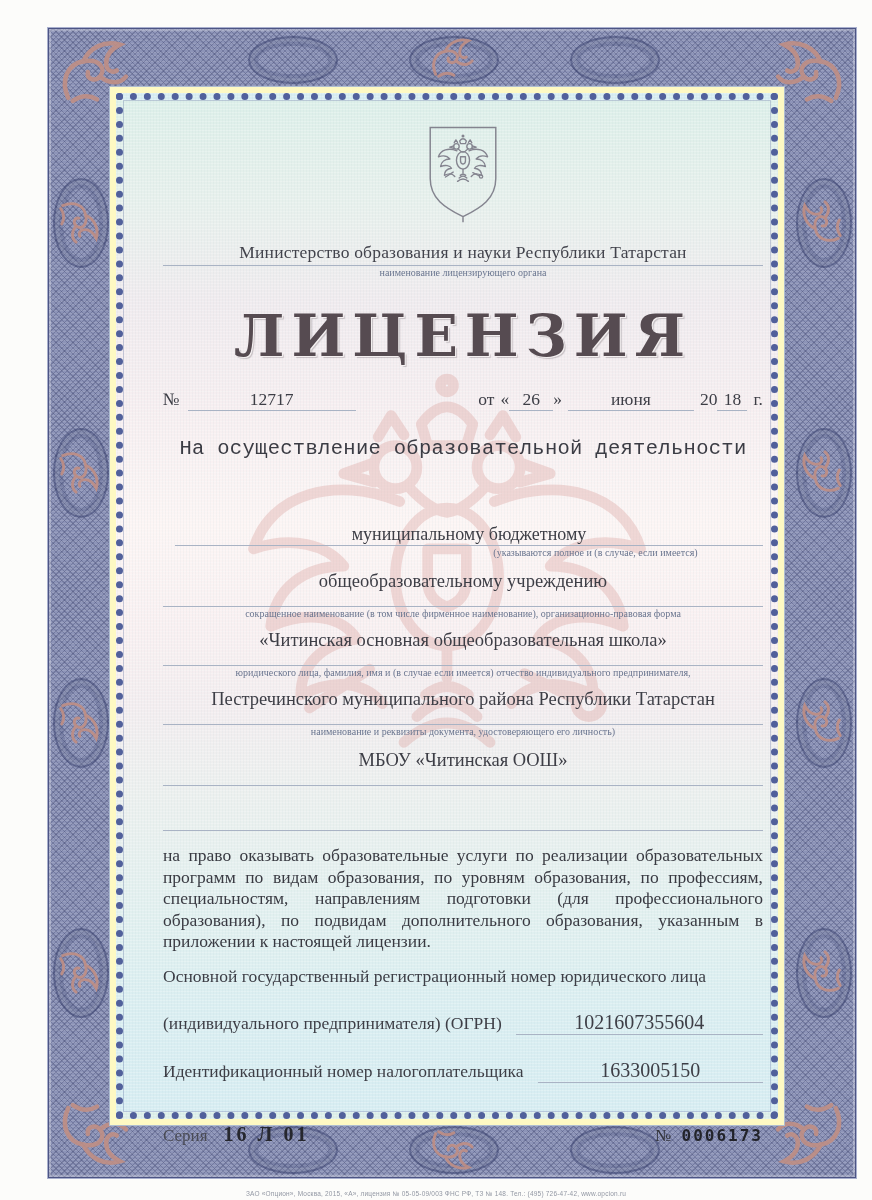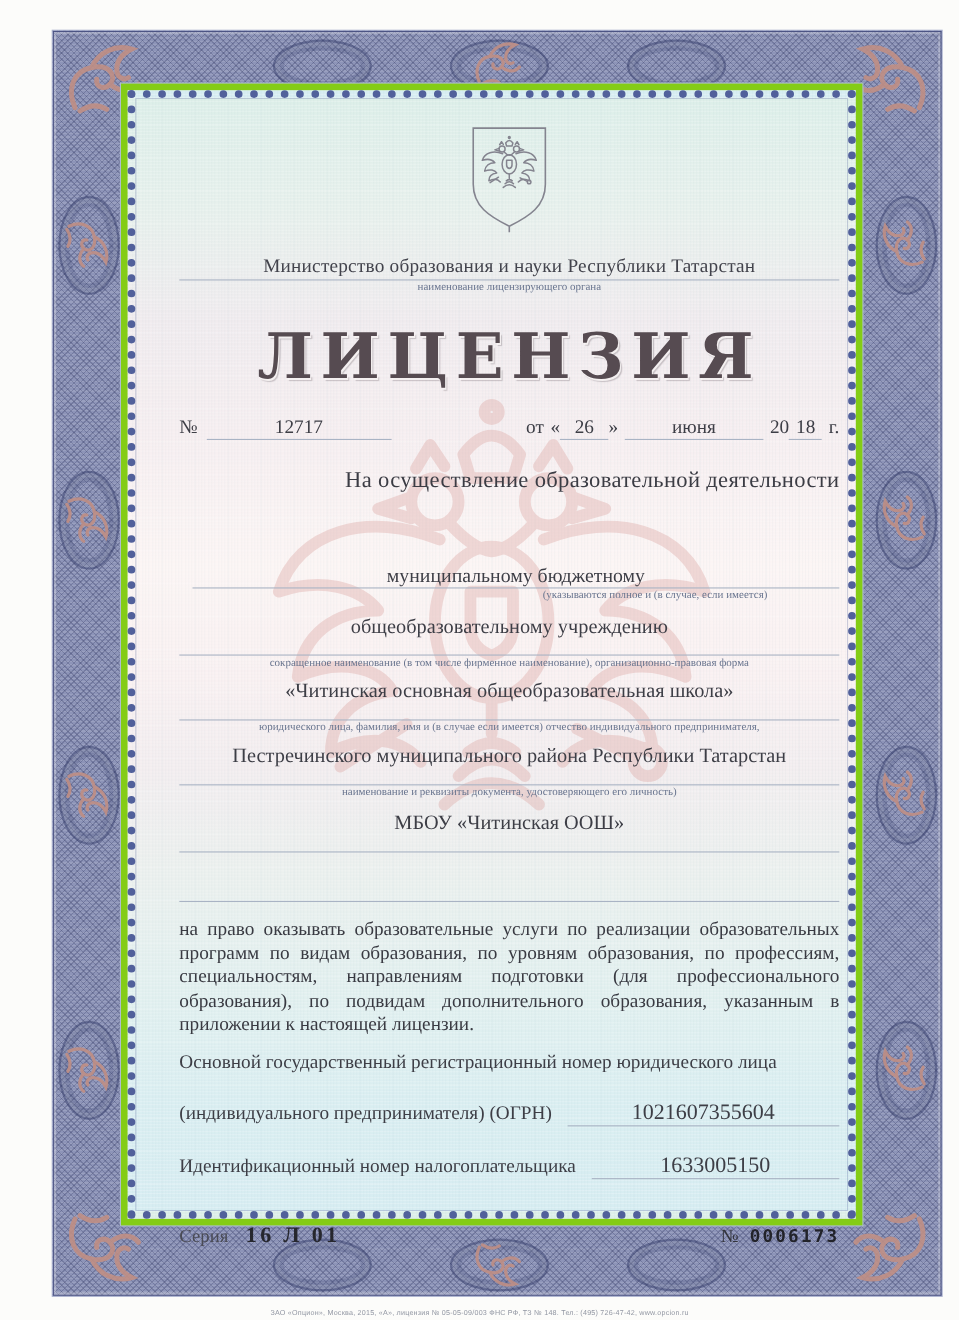--- a/index.html
+++ b/index.html
@@ -20,22 +20,22 @@
     box-shadow: inset 0 0 0 1px #4c5484, inset 0 0 0 3px rgba(255,255,255,.28), 0 0 0 1px #a9b0ce;
   }
   .ring{position:absolute;border:2px solid rgba(52,60,105,.50);border-radius:50%;
     box-shadow:inset 0 0 0 4px rgba(255,255,255,.10), inset 0 0 0 8px rgba(52,60,105,.22);}
   .ringv{width:52px;height:86px;}
   .ringh{width:86px;height:44px;}
   .orn{position:absolute;color:#c08f85;opacity:.9;}
   .orn svg{display:block;}
   
   .paperwrap{
-    position:absolute;left:110px;top:76px;width:674px;height:1038px;
-    background:#84cc16;box-shadow:0 0 0 1px #aebdd0;
+    position:absolute;left:110px;top:87px;width:674px;height:1038px;
+    background:#fef9c3;box-shadow:0 0 0 1px #aebdd0;
   }
   .paper{
     position:absolute;inset:6px;
     border:7px dotted #51609b;
     background-image:
       repeating-linear-gradient(90deg, rgba(150,185,195,.07) 0 1px, transparent 1px 3px),
       repeating-linear-gradient(0deg, rgba(255,255,255,.22) 0 1px, transparent 1px 3px),
       linear-gradient(180deg,
         #ddefe9 0%, #e7f0ec 10%, #f0ebee 20%, #f6eef0 30%, #fcf5f4 42%,
         #f9f0f1 52%, #f3edef 60%, #ebf0ee 70%, #e2f0ef 80%, #daeef1 90%, #d7edf2 100%);
@@ -61,21 +61,21 @@
     text-shadow:1px 1px 0 rgba(252,248,248,.85), 2px 2px 1px rgba(86,75,81,.28);
   }
   .numrow{display:flex;align-items:baseline;margin-top:20px;font-size:17.5px;}
   .fld{display:inline-block;border-bottom:1px solid #a9b3c4;text-align:center;}
   .numrow .num{width:168px;margin-left:8px;}
   .numrow .sp{flex:1;}
   .numrow .day{width:44px;}
   .numrow .mon{width:126px;}
   .numrow .yr{width:30px;}
   .numrow .gap{display:inline-block;width:6px;}
-  .subtitle{margin-top:26px;text-align:right;font-size:20.5px;letter-spacing:.3px;color:#3b3c44;}
+  .subtitle{margin-top:26px;text-align:center;font-size:20.5px;letter-spacing:.3px;color:#3b3c44;font-family:Liberation Mono, monospace;}
   .grantrow{display:flex;align-items:baseline;margin-top:64px;font-size:17.5px;}
   .grantrow .lbl{white-space:nowrap;}
   .grantrow .fld2{flex:1;margin-left:12px;border-bottom:1px solid #a9b3c4;text-align:center;font-size:18px;}
   .hint-right{margin-left:265px;}
   .vline{margin-top:13px;text-align:center;font-size:18.5px;border-bottom:1px solid #a9b3c4;padding-bottom:14px;}
   .vline.small-gap{margin-top:11px;}
   .emptyline{margin-top:42px;border-bottom:1px solid #a9b3c4;height:2px;}
   .para{margin-top:14px;font-size:17.5px;line-height:1.23;text-align:justify;color:#393a42;}
   .ogrn1{margin-top:13px;font-size:17.5px;}
   .pair{display:flex;align-items:baseline;margin-top:24px;font-size:17.5px;}

